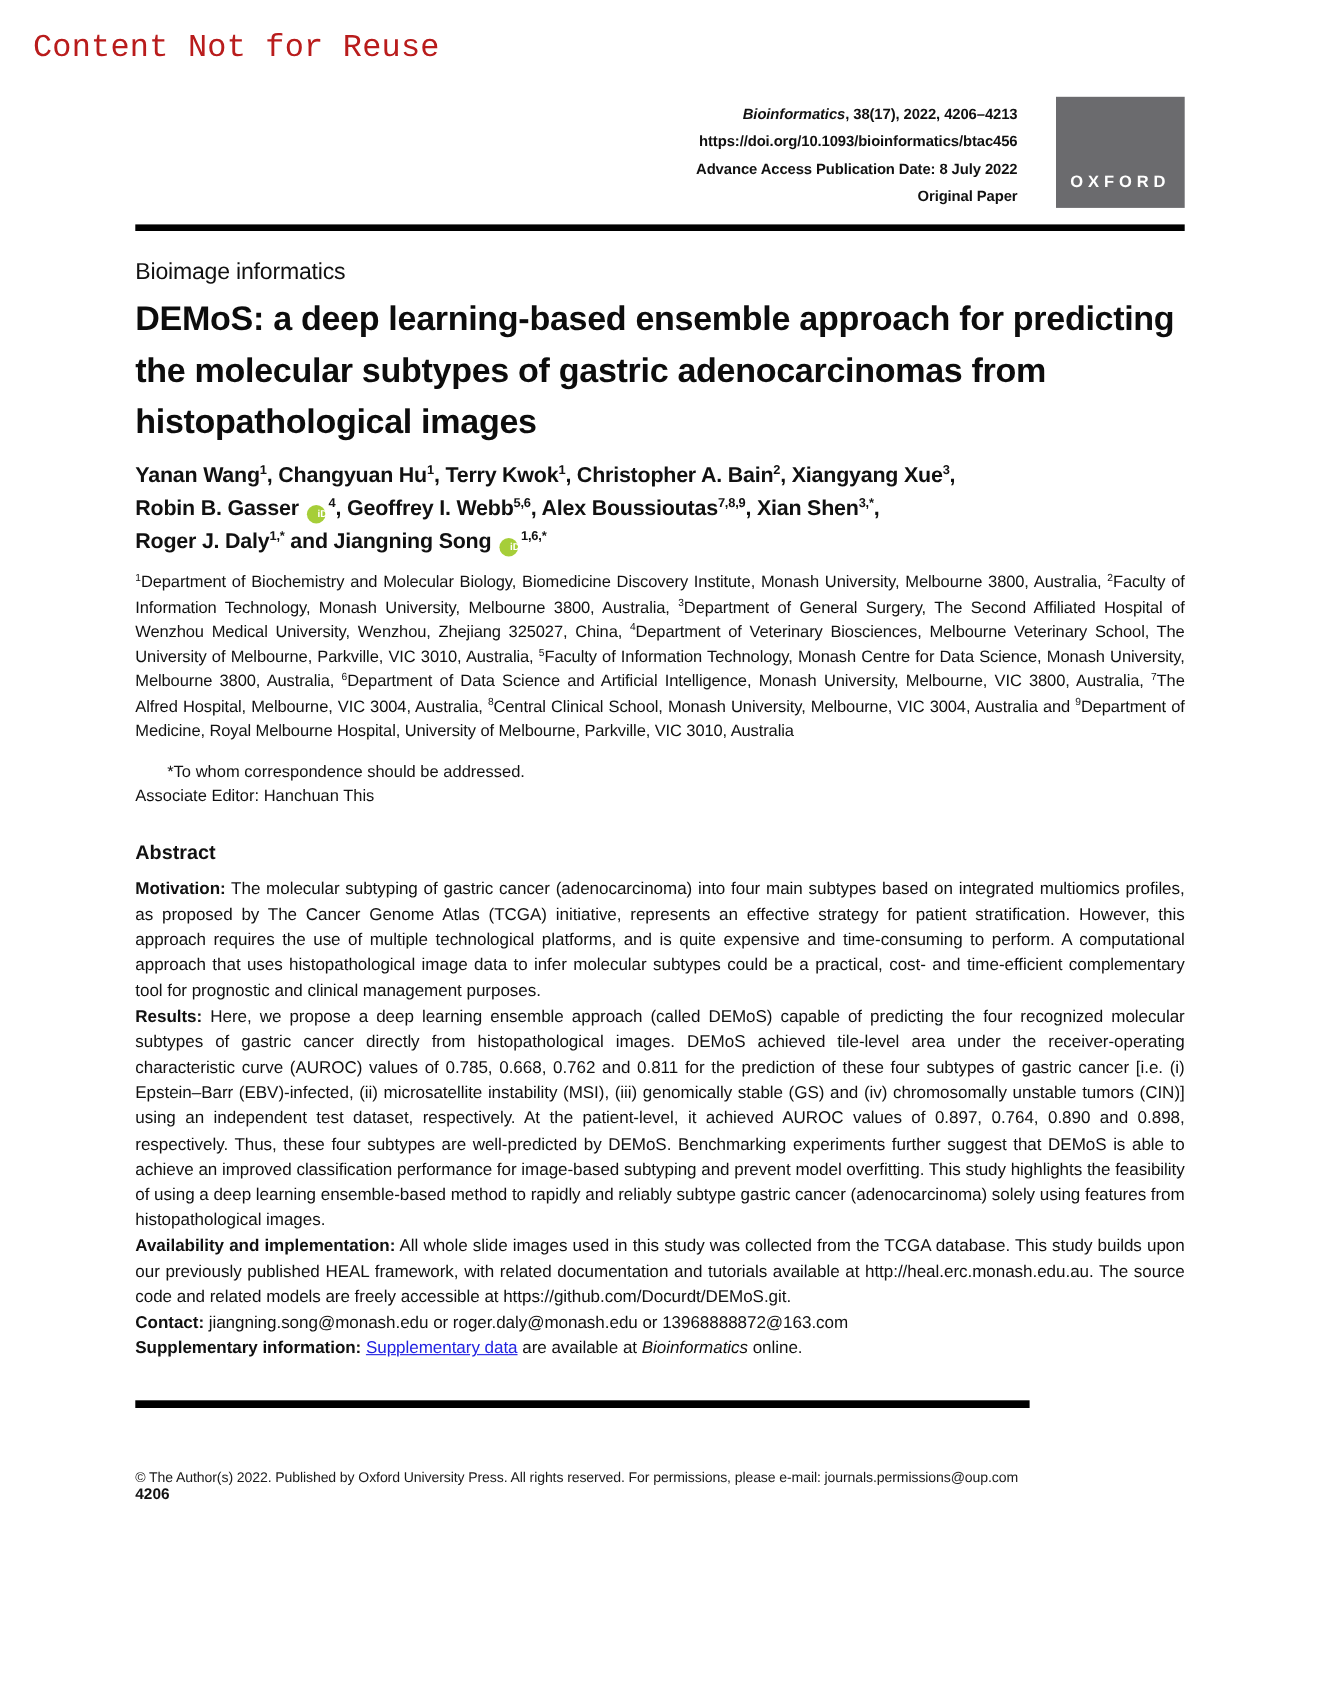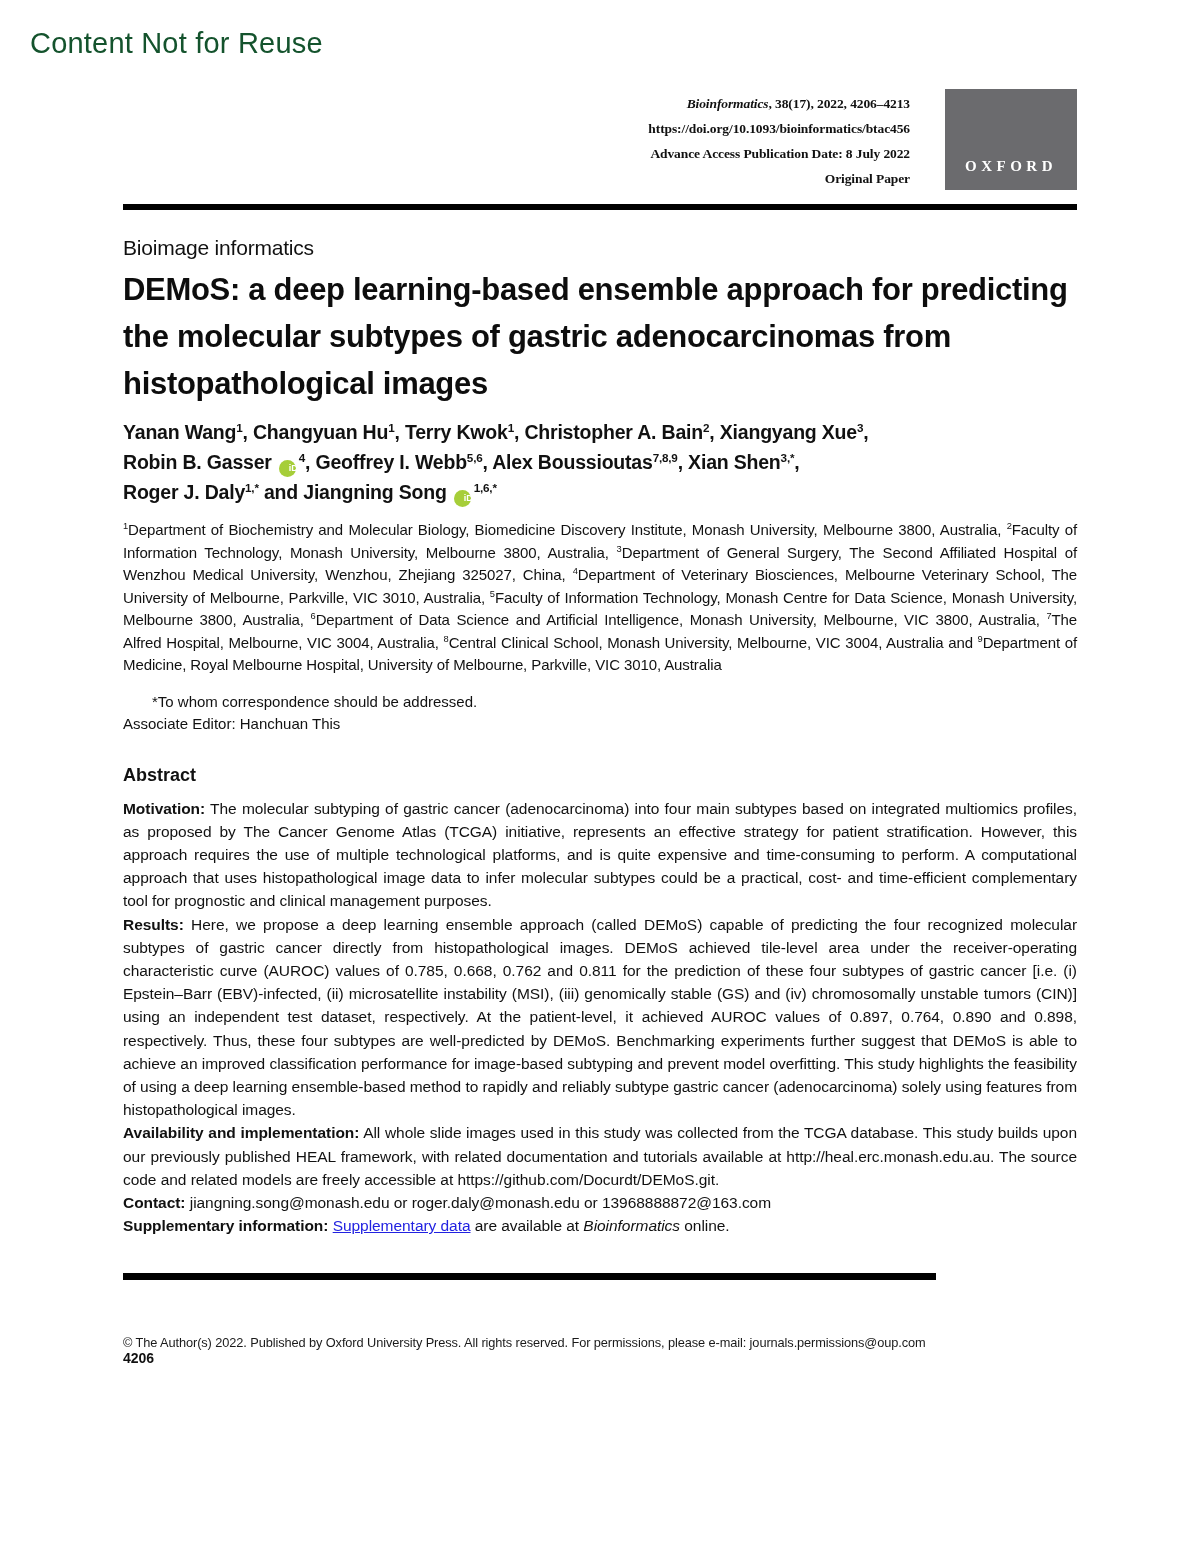--- a/index.html
+++ b/index.html
@@ -5,30 +5,30 @@
   * { box-sizing: border-box; }
   html, body { margin: 0; padding: 0; }
   body {
     width: 1200px; height: 1550px; overflow: hidden;
     background: #ffffff; color: #111111;
     font-family: "Liberation Sans", sans-serif;
     position: relative;
   }
   .watermark {
     position: absolute; top: 27px; left: 30px;
-    font-size: 29px; color: #14532d; letter-spacing: 0.2px;
+    font-size: 29px; color: #b91c1c; letter-spacing: 0.2px; font-family: Liberation Mono, monospace;
   }
   .page { margin: 0 123px; width: 954px; }
 
   
-  .masthead { padding-top: 88px; display: flex; justify-content: flex-end; align-items: center; gap: 35px; font-family: Liberation Serif, serif; }
+  .masthead { padding-top: 88px; display: flex; justify-content: flex-end; align-items: flex-start; gap: 35px; }
   .citation { text-align: right; font-size: 13.5px; font-weight: bold; line-height: 25px; margin-top: 3px; letter-spacing: -0.1px; }
   .citation .jrnl { font-style: italic; }
   .oxford-logo {
-    width: 132px; height: 101px; background: #6b6b6e; color: #ffffff;
+    width: 117px; height: 101px; background: #6b6b6e; color: #ffffff;
     display: flex; align-items: flex-end; justify-content: center;
     padding-bottom: 15px; font-size: 15px; font-weight: bold; letter-spacing: 4.5px;
   }
   .top-rule { margin-top: 13px; height: 6px; background: #000000; }
 
   
   .section-label { margin-top: 26px; font-size: 21px; letter-spacing: -0.2px; }
   .paper-title {
     margin: 6px 0 0 0; font-size: 31px; font-weight: bold;
     line-height: 47px; letter-spacing: -0.3px; color: #0d0d0d;

